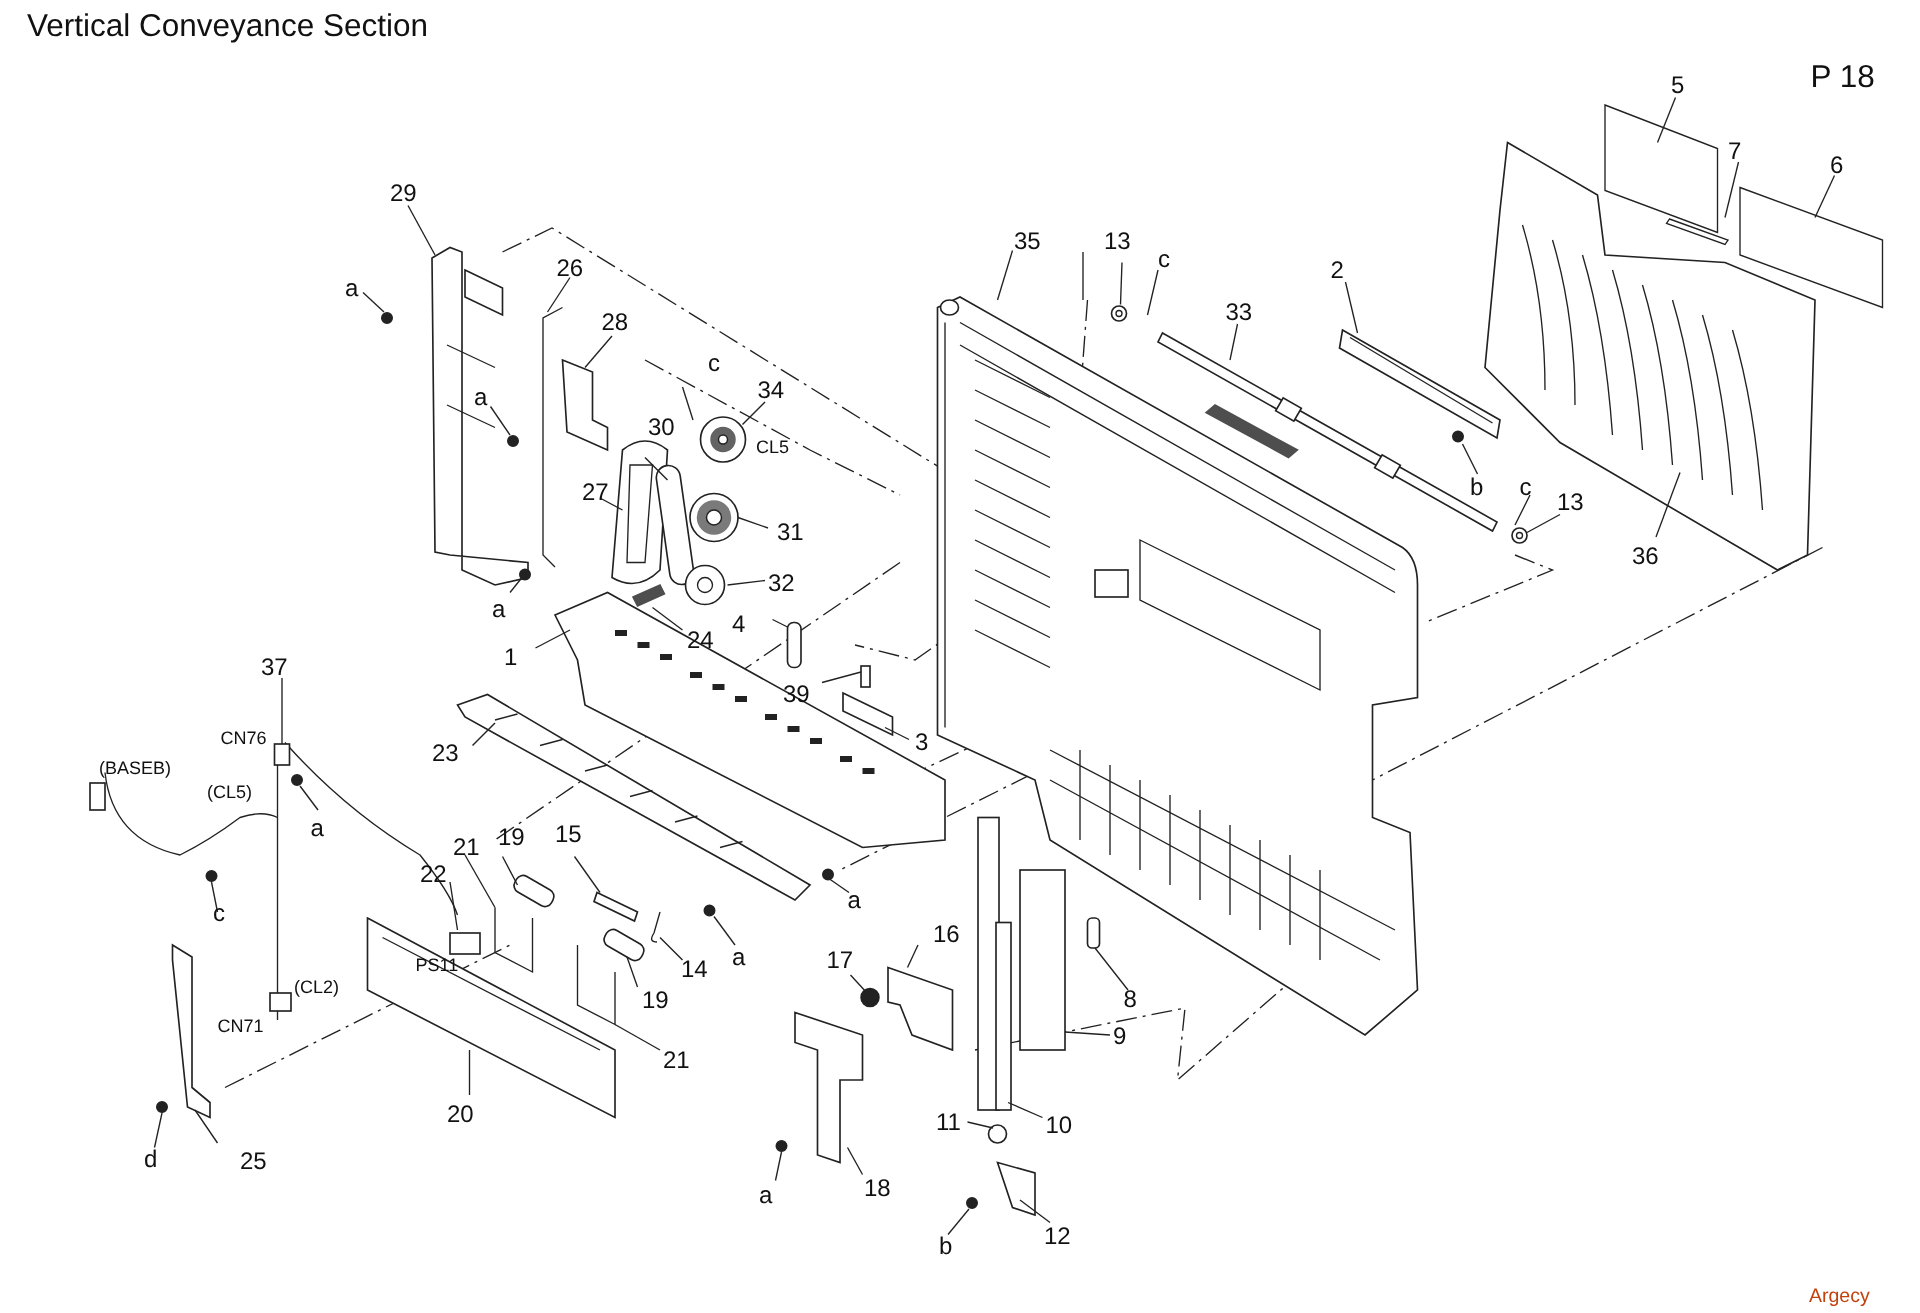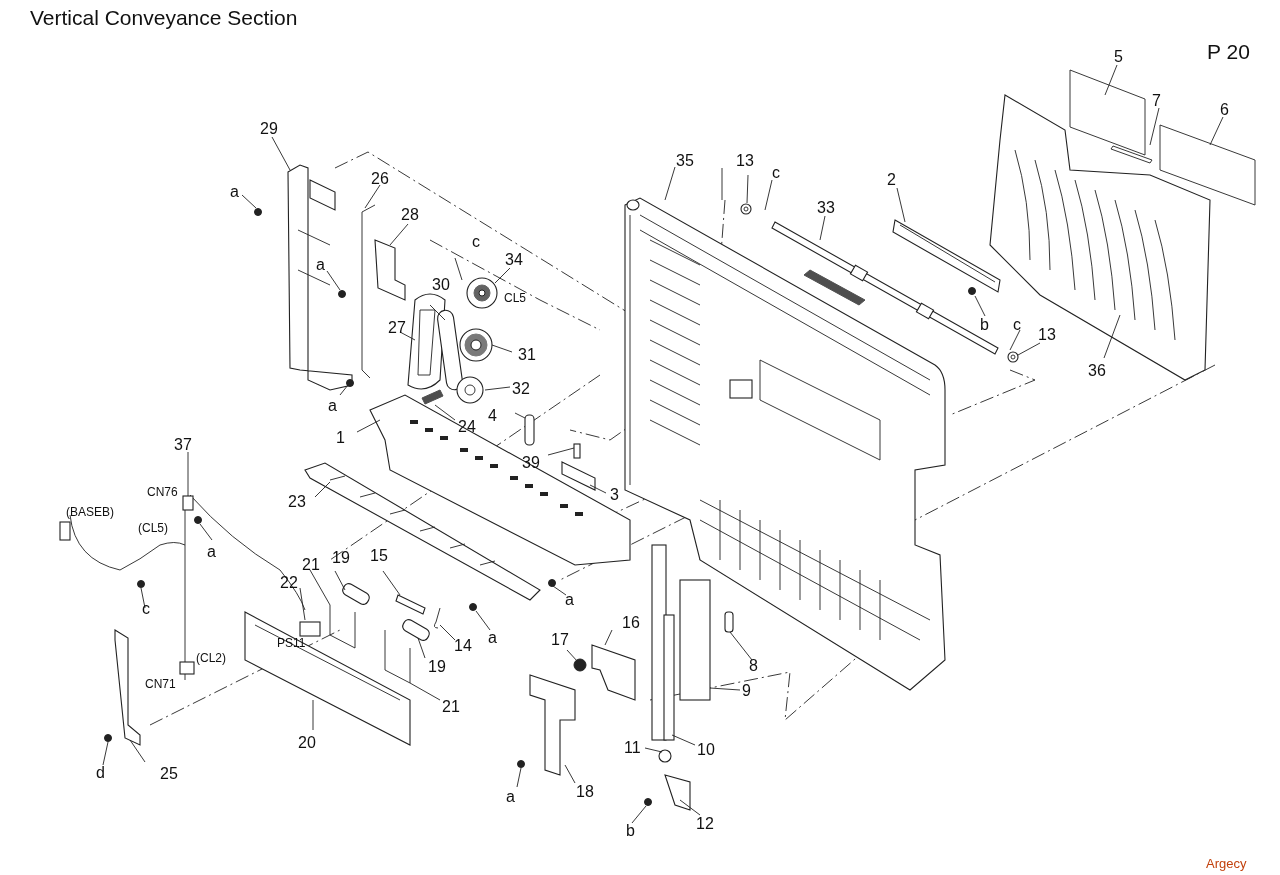--- a/index.html
+++ b/index.html
@@ -1,33 +1,33 @@
 <!DOCTYPE html>
 <html><head>
 <meta charset="utf-8">
 <style>
   html,body{margin:0;padding:0;background:#fff;}
   body{width:1280px;height:875px;position:relative;overflow:hidden;font-family:"Liberation Sans",sans-serif;color:#111;}
-  #title{position:absolute;left:18px;top:6px;font-size:21px;margin-left:12px;}
+  #title{position:absolute;left:18px;top:6px;font-size:21px;}
   #page-num{position:absolute;left:1207px;top:40px;font-size:21px;}
   #watermark{position:absolute;left:1206px;top:856px;font-size:13px;color:#c2410c;}
   svg#dia{position:absolute;left:0;top:0;}
   .lbl{font-family:"Liberation Sans",sans-serif;font-size:16px;fill:#111;}
   .slbl{font-family:"Liberation Sans",sans-serif;font-size:12px;fill:#111;}
   .part{fill:#fff;stroke:#222;stroke-width:1.1;}
   .thin{fill:none;stroke:#222;stroke-width:0.9;}
   .lead{fill:none;stroke:#222;stroke-width:0.9;}
   .dash{fill:none;stroke:#222;stroke-width:0.9;stroke-dasharray:14 4 2 4;}
   .dark{fill:#222;stroke:#222;}
 </style>
 </head>
 <body>
 
 <div id="title">Vertical Conveyance Section</div>
-<div id="page-num">P 20</div>
+<div id="page-num">P 18</div>
 <div id="watermark">Argecy</div>
 
 <svg id="dia" width="1280" height="875" viewBox="0 0 1280 875">
 
   <g>
     <polyline class="dash" points="335,168 368,152 640,320"></polyline>
     <polyline class="dash" points="430,240 540,300 600,330"></polyline>
     <polyline class="dash" points="725,200 722,240 700,560"></polyline>
     <polyline class="dash" points="1010,370 1035,380 950,415"></polyline>
     <polyline class="dash" points="1215,365 915,520"></polyline>

